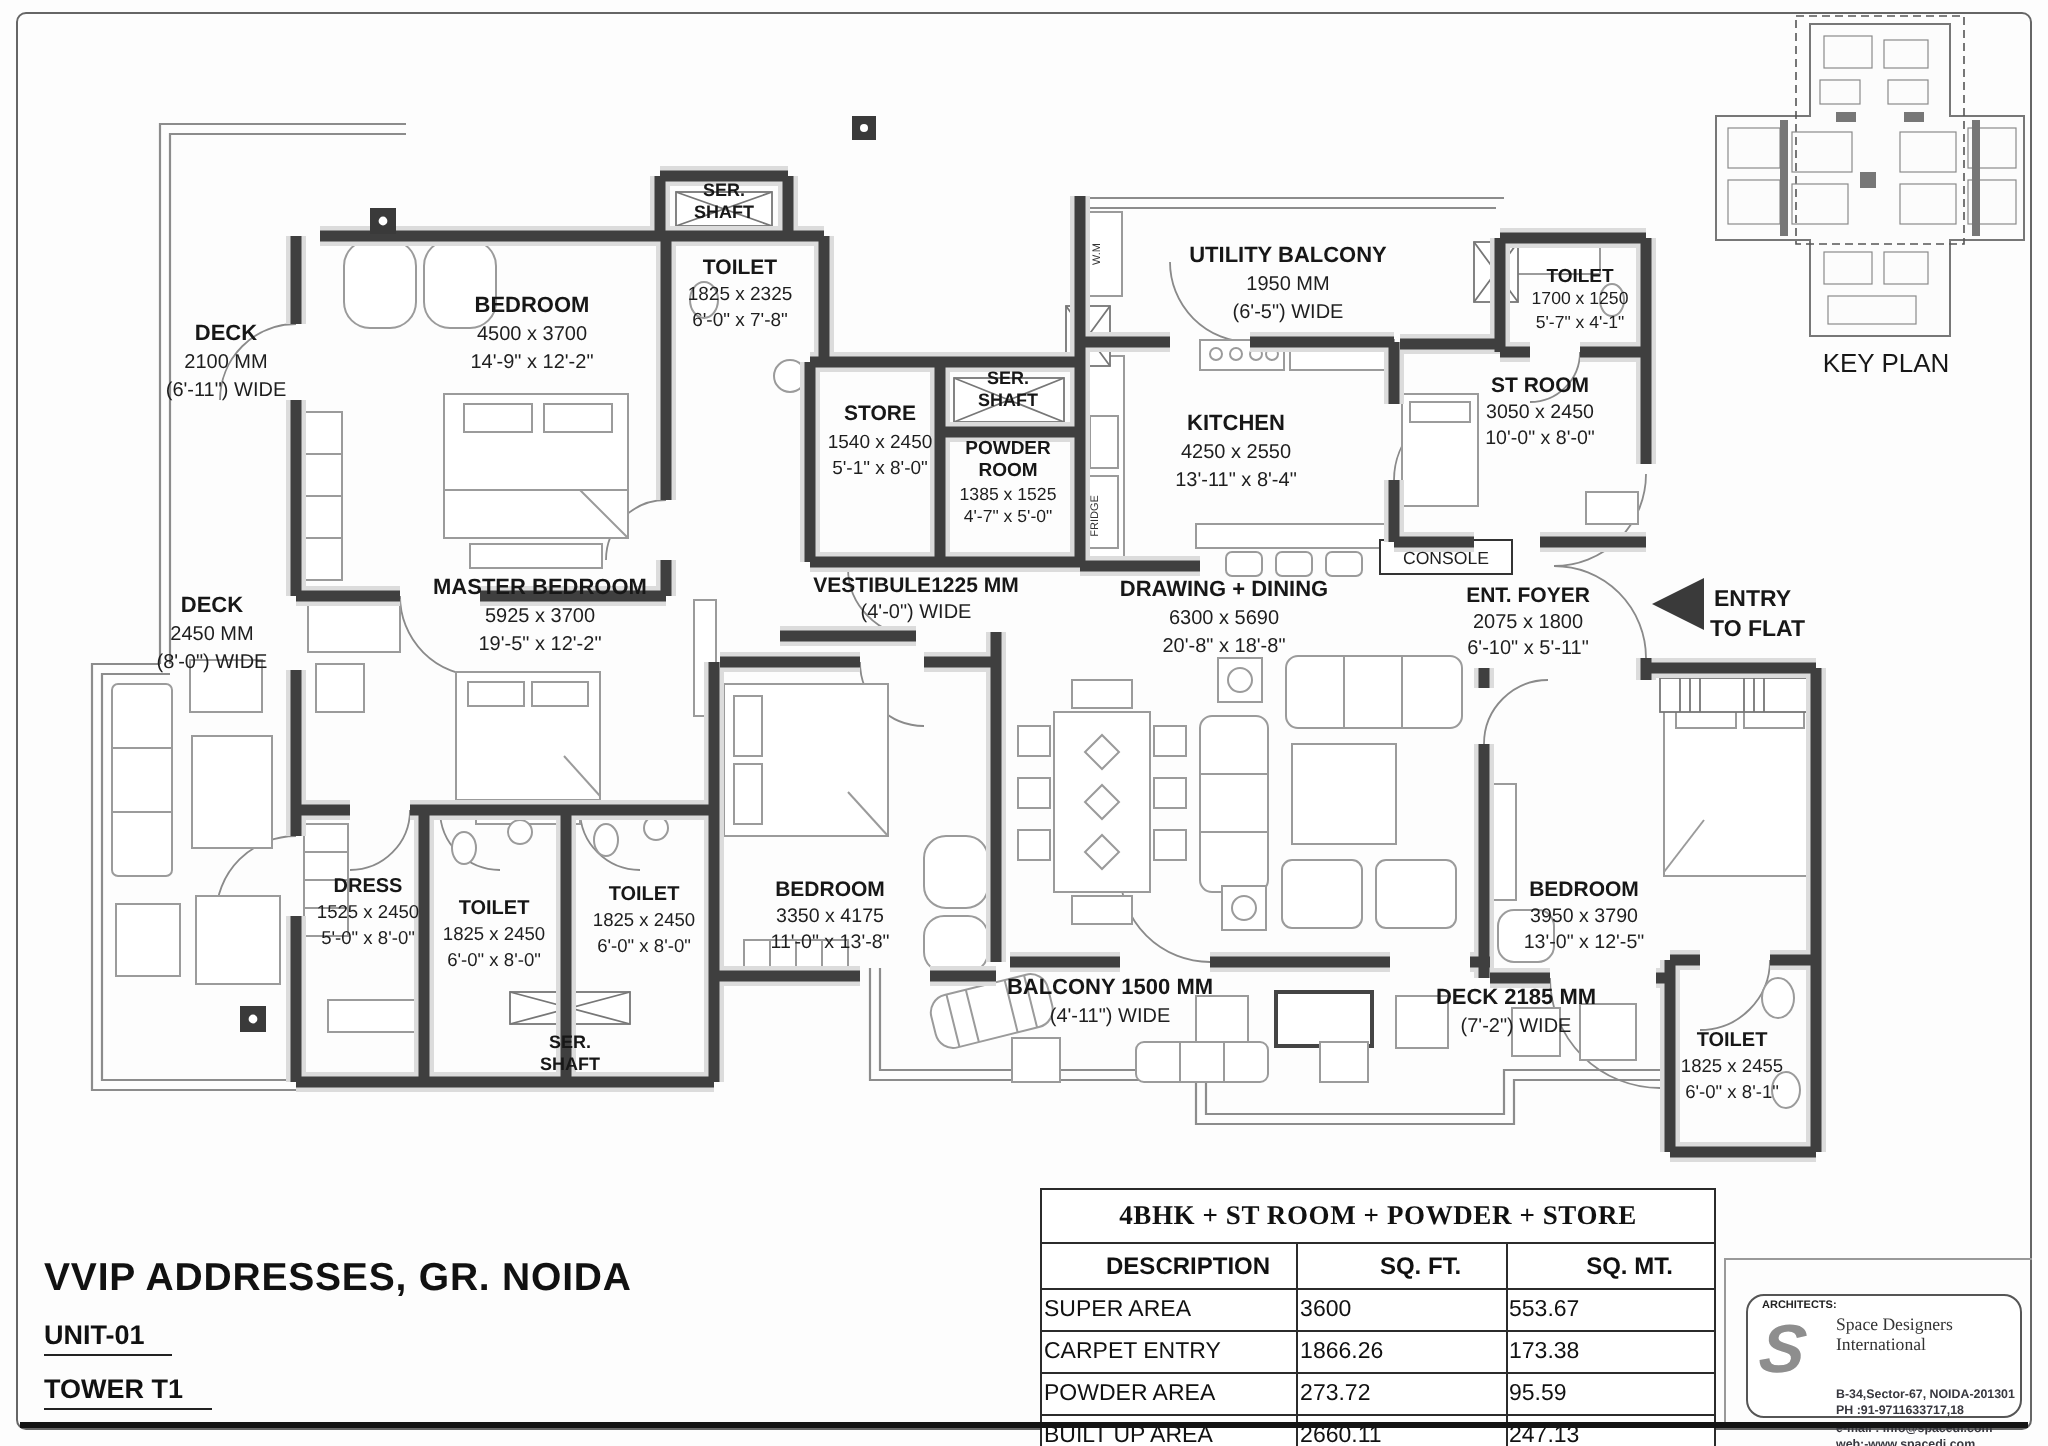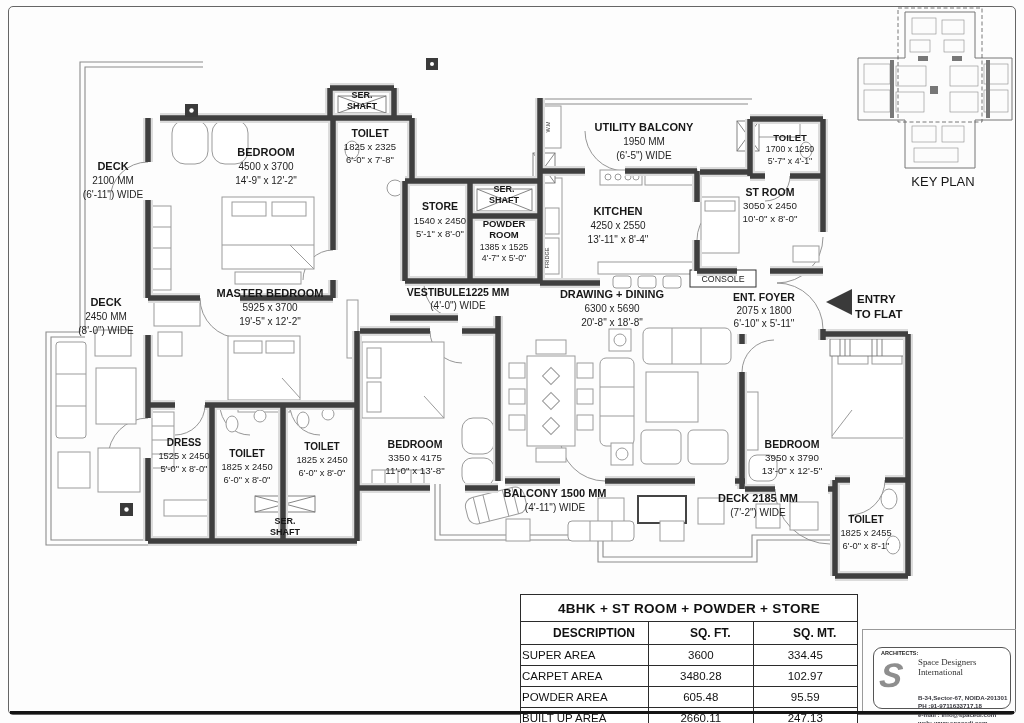--- a/index.html
+++ b/index.html
@@ -5,23 +5,23 @@
   html,body{margin:0;padding:0;background:#e8e8e8;}
   #sheet{position:relative;width:1024px;height:723px;background:#fdfdfd;overflow:hidden;
          font-family:"Liberation Sans",sans-serif;}
   #plan-svg{position:absolute;left:0;top:0;}
   .room-name{font-family:"Liberation Sans",sans-serif;font-weight:bold;fill:#171717;}
   .room-dim{font-family:"Liberation Sans",sans-serif;font-weight:500;fill:#1e1e1e;}
   
   #area-table{position:absolute;left:520px;top:594px;width:338px;border-collapse:collapse;
               background:#fff;}
   #area-table td,#area-table th{border:1.6px solid #2b2b2b;color:#111;}
-  #area-table .t-title{font-size:13.5px;font-weight:bold;text-align:center;height:24px;letter-spacing:.3px;}
+  #area-table .t-title{font-size:13.5px;font-weight:bold;text-align:center;height:24px;letter-spacing:.3px;font-family:Liberation Serif, serif;}
   #area-table .t-head{font-size:12px;font-weight:bold;text-align:center;height:20px;padding-left:20px;}
-  #area-table .t-cell{font-size:11.5px;text-align:center;height:18px;}
+  #area-table .t-cell{font-size:11.5px;text-align:left;height:18px;}
   #area-table .t-desc{text-align:left;margin-top:28px;}
   #area-table col.c1{width:38%;} #area-table col.c2{width:31%;} #area-table col.c3{width:31%;}
   
   #title-block{position:absolute;left:22px;top:628px;color:#111;}
   #sheet-title{font-size:19.5px;font-weight:bold;letter-spacing:.4px;}
   .uline{display:inline-block;font-size:13.5px;font-weight:bold;margin-top:9px;
          border-bottom:1.6px solid #222;padding:0 14px 2px 0;}
   
   #arch-cell{position:absolute;left:862px;top:629px;width:153px;height:84px;border-top:1px solid #999;border-left:1px solid #999;}
   #arch-box{position:absolute;left:10px;top:17px;width:136px;height:60px;border:1px solid #555;
@@ -438,40 +438,45 @@
           <td class="t-title" colspan="3">4BHK + ST ROOM + POWDER + STORE</td>
         </tr>
     <tr>
       <th class="t-head">DESCRIPTION</th>
       <th class="t-head">SQ. FT.</th>
       <th class="t-head">SQ. MT.</th>
     </tr>
     <tr>
       <td class="t-cell t-desc">SUPER AREA</td>
       <td class="t-cell">3600</td>
-      <td class="t-cell">334.45</td>
+      <td class="t-cell">553.67</td>
     </tr>
     <tr>
-      <td class="t-cell t-desc">CARPET AREA</td>
-      <td class="t-cell">3480.28</td>
-      <td class="t-cell">102.97</td>
+      <td class="t-cell t-desc">CARPET ENTRY</td>
+      <td class="t-cell">1866.26</td>
+      <td class="t-cell">173.38</td>
     </tr>
     <tr>
       <td class="t-cell t-desc">POWDER AREA</td>
-      <td class="t-cell">605.48</td>
+      <td class="t-cell">273.72</td>
       <td class="t-cell">95.59</td>
     </tr>
     <tr>
       <td class="t-cell t-desc">BUILT UP AREA</td>
       <td class="t-cell">2660.11</td>
       <td class="t-cell">247.13</td>
     </tr>
   </tbody>
     </table>
 
+  <div id="title-block">
+    <div id="sheet-title">VVIP ADDRESSES, GR. NOIDA</div>
+    <div><span class="uline">UNIT-01</span></div>
+    <div><span class="uline">TOWER T1</span></div>
+  </div>
 
   <div id="arch-cell">
     <div id="arch-box">
       <div id="arch-heading">ARCHITECTS:</div>
       <div id="arch-logo">S</div>
       <div id="arch-text">
         <div id="arch-name">Space Designers International</div>
         <div class="arch-line">B-34,Sector-67, NOIDA-201301</div>
         <div class="arch-line">PH :91-9711633717,18</div>
         <div class="arch-line">e-mail : info@spacedi.com</div>

